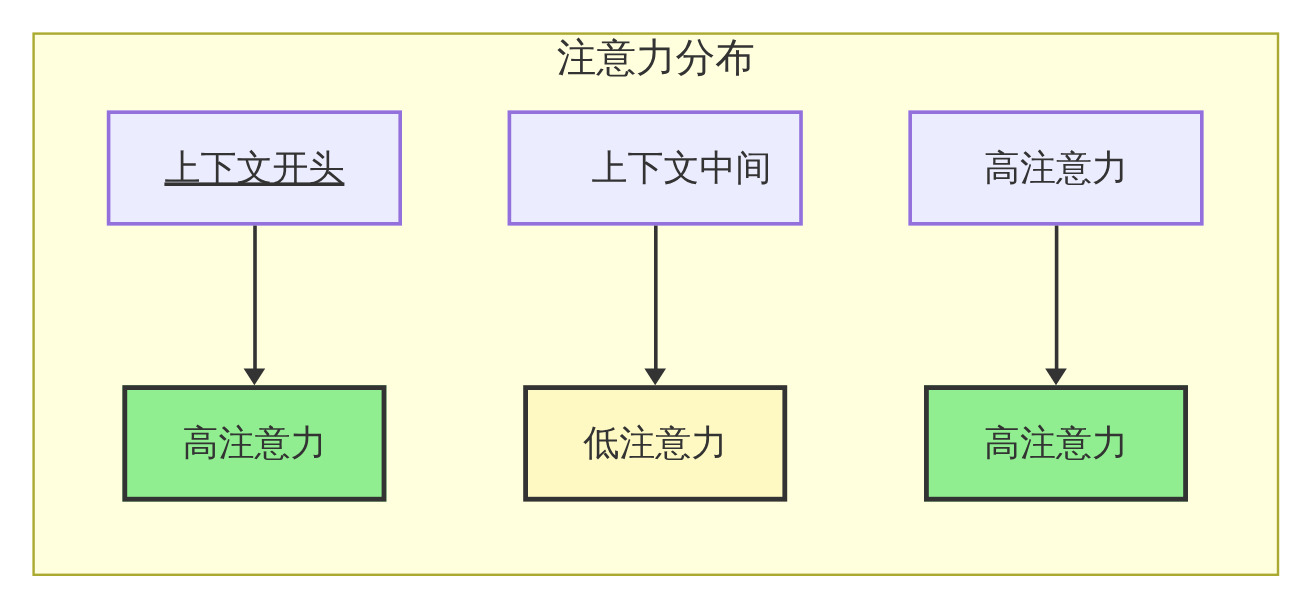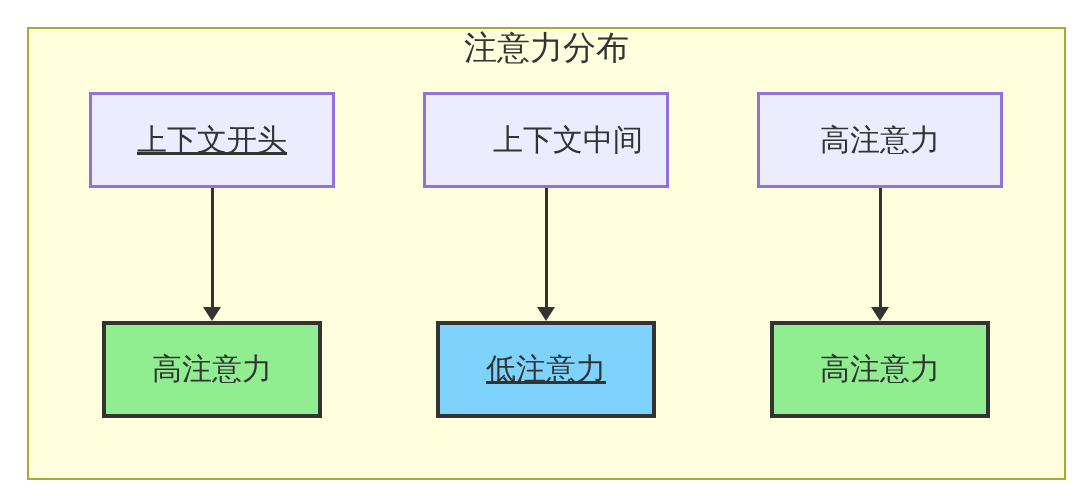--- a/index.html
+++ b/index.html
@@ -50,21 +50,21 @@
     background: #ececff;
     border: 3px solid #9370db;
   }
   .node.target {
     top: 321px;
     width: 220px;
     height: 97px;
     border: 4px solid #333333;
   }
   .node.high { background: #90ee90; }
-  .node.low  { background: #7dd3fc; text-decoration: underline; }
+  .node.low  { background: #fef9c3; }
   .src-c0 { left: 89px; text-decoration: underline; }
   .src-c1 { left: 423px; padding-left: 44px; }
   .src-c2 { left: 757px; }
   .tgt-c0 { left: 102px; }
   .tgt-c1 { left: 436px; }
   .tgt-c2 { left: 770px; }
   .arrow {
     position: absolute;
     top: 188px;
     width: 18px;

